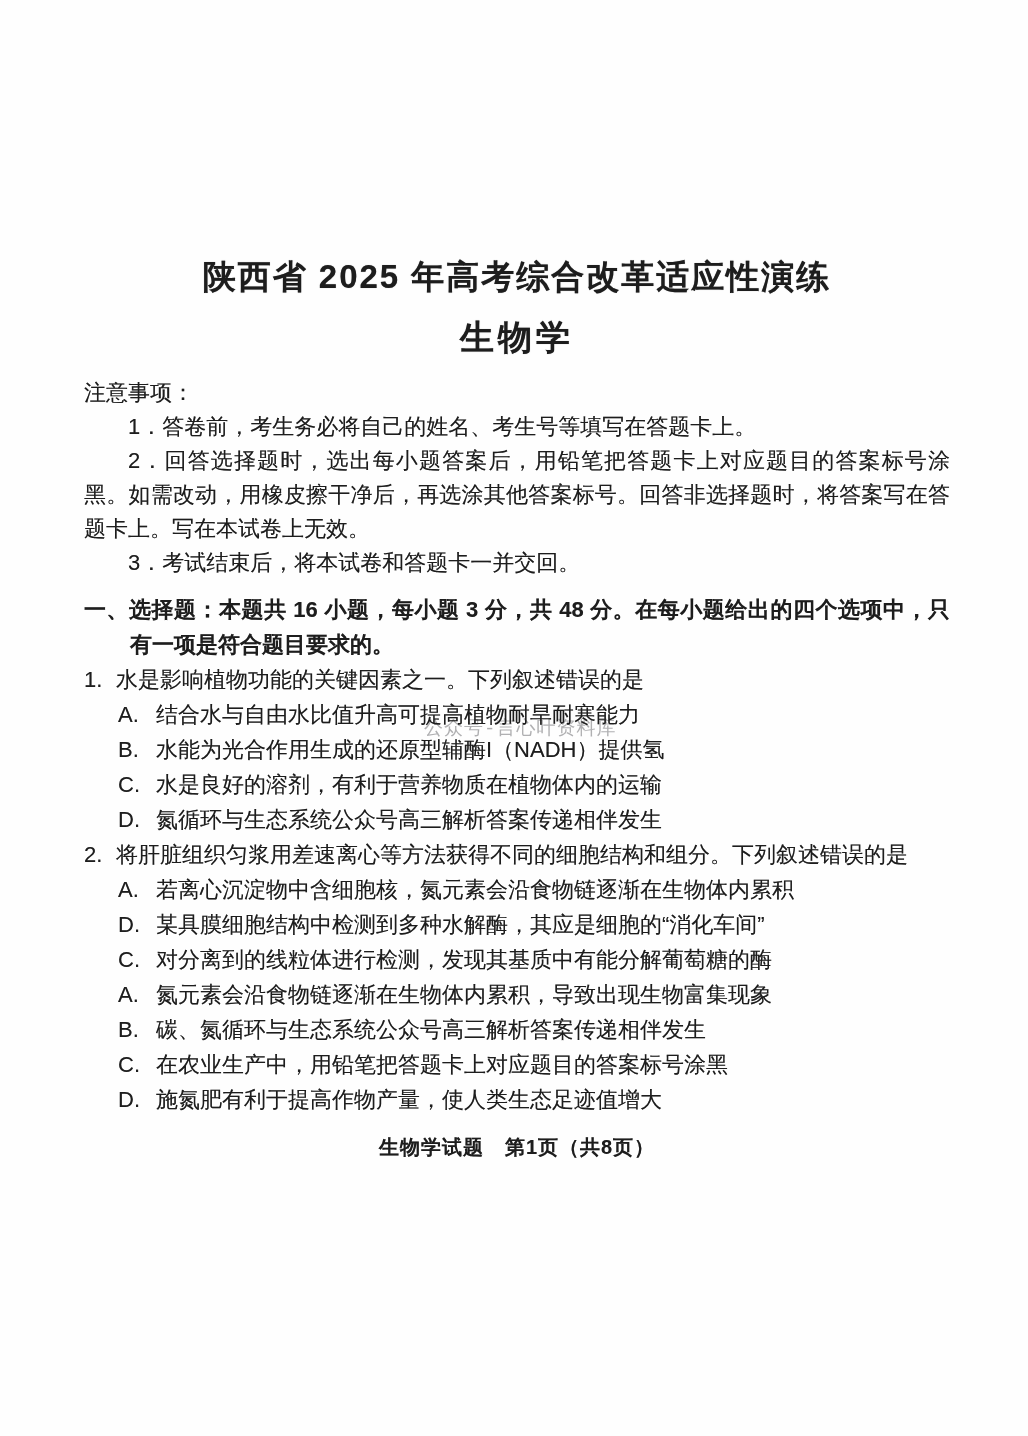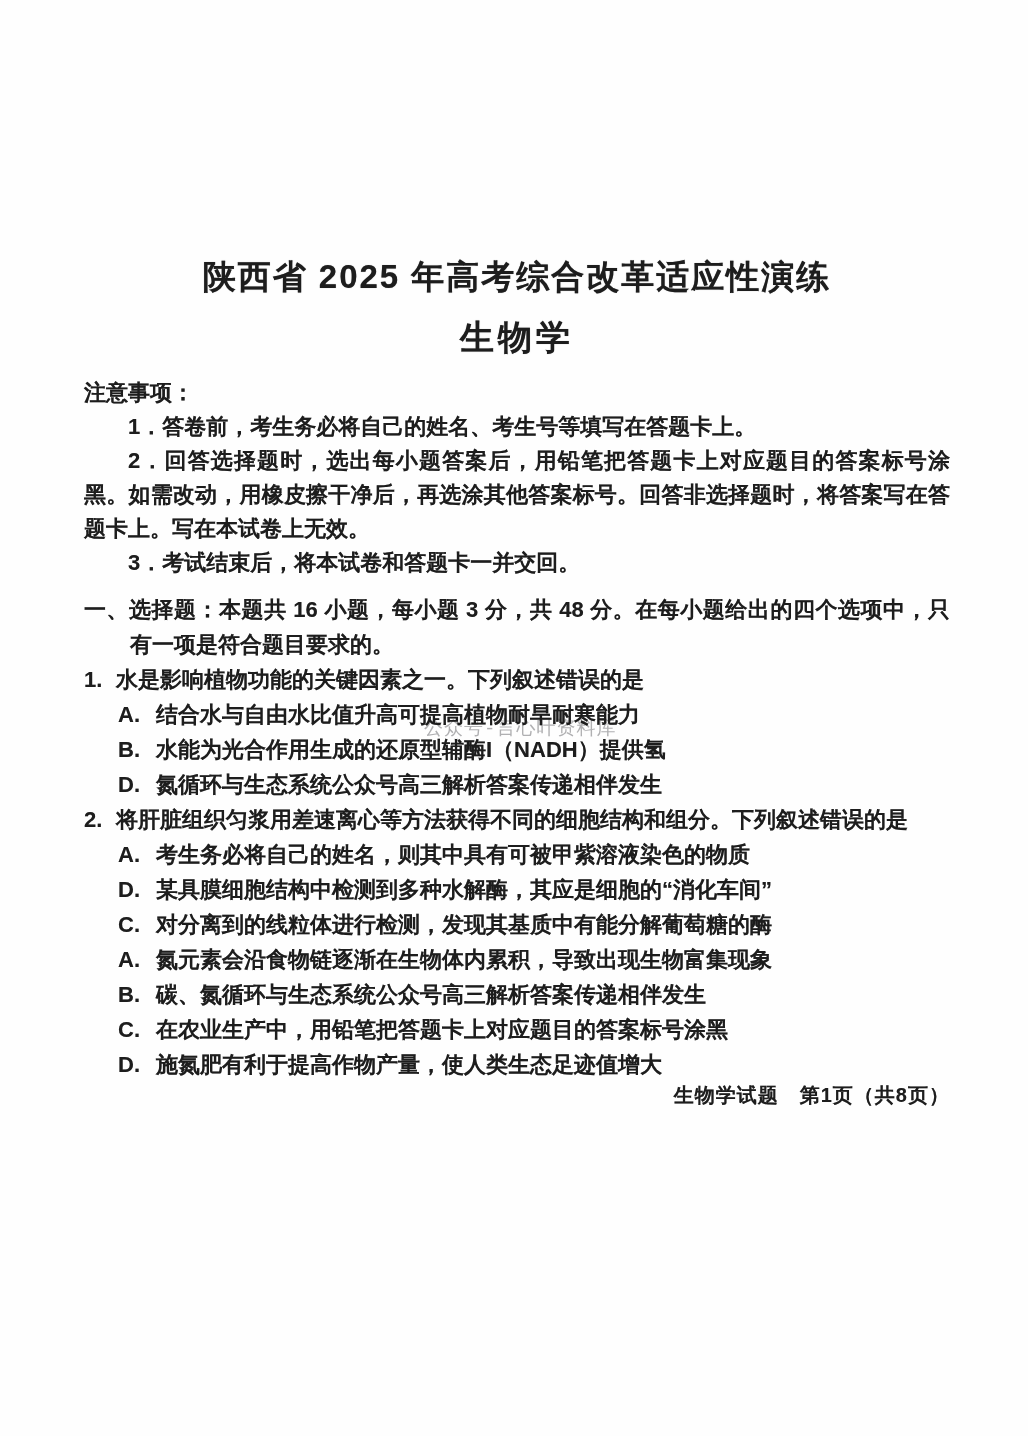--- a/index.html
+++ b/index.html
@@ -29,42 +29,42 @@
     text-align:center;
     font-size:34px;
     font-weight:800;
     letter-spacing:4px;
     line-height:46px;
     margin-top:14px;
     text-shadow:0 0 .7px rgba(0,0,0,.55);
   }
   .body-text{
     font-size:22px;
-    font-weight:700;
+    font-weight:400;
     line-height:34px;
     text-shadow:0 0 .5px rgba(0,0,0,.4);
   }
   .notice-head{margin-top:16px;}
   .notice-item{text-indent:2em;text-align:justify;}
   .section-head{
     margin-top:12px;
     padding-left:46px;
     text-indent:-46px;
     font-weight:800;
     line-height:35px;
     text-align:justify;
   }
   .question{margin-top:0;}
   .q-stem{line-height:35px;}
   .q-num{display:inline-block;min-width:32px;}
   .q-option{padding-left:34px;line-height:35px;}
   .opt-label{display:inline-block;min-width:38px;}
   .footer{
-    margin-top:0;
-    text-align:right;
+    margin-top:17px;
+    text-align:center;
     font-size:20px;
     font-weight:800;
     letter-spacing:1px;
     text-shadow:0 0 .5px rgba(0,0,0,.4);
   }
   .watermark{
     position:absolute;
     left:424px;top:715px;
     font-size:19px;
     font-weight:400;
@@ -98,30 +98,33 @@
       <div class="q-stem">
         <span class="q-num">1.</span><span>水是影响植物功能的关键因素之一。下列叙述错误的是</span>
       </div>
       <div class="q-option">
         <span class="opt-label">A.</span><span>结合水与自由水比值升高可提高植物耐旱耐寒能力</span>
       </div>
       <div class="q-option">
         <span class="opt-label">B.</span><span>水能为光合作用生成的还原型辅酶I（NADH）提供氢</span>
       </div>
       <div class="q-option">
+        <span class="opt-label">C.</span><span>水是良好的溶剂，有利于营养物质在植物体内的运输</span>
+      </div>
+      <div class="q-option">
         <span class="opt-label">D.</span><span>氮循环与生态系统公众号高三解析答案传递相伴发生</span>
       </div>
     </div>
 
     <div class="question body-text">
       <div class="q-stem">
         <span class="q-num">2.</span><span>将肝脏组织匀浆用差速离心等方法获得不同的细胞结构和组分。下列叙述错误的是</span>
       </div>
       <div class="q-option">
-        <span class="opt-label">A.</span><span>考生务必将自己的姓名，则其中具有可被甲紫溶液染色的物质</span>
+        <span class="opt-label">A.</span><span>若离心沉淀物中含细胞核，氮元素会沿食物链逐渐在生物体内累积</span>
       </div>
       <div class="q-option">
         <span class="opt-label">D.</span><span>某具膜细胞结构中检测到多种水解酶，其应是细胞的“消化车间”</span>
       </div>
       <div class="q-option">
         <span class="opt-label">C.</span><span>对分离到的线粒体进行检测，发现其基质中有能分解葡萄糖的酶</span>
       </div>
     </div>
 
     <div class="question body-text">

